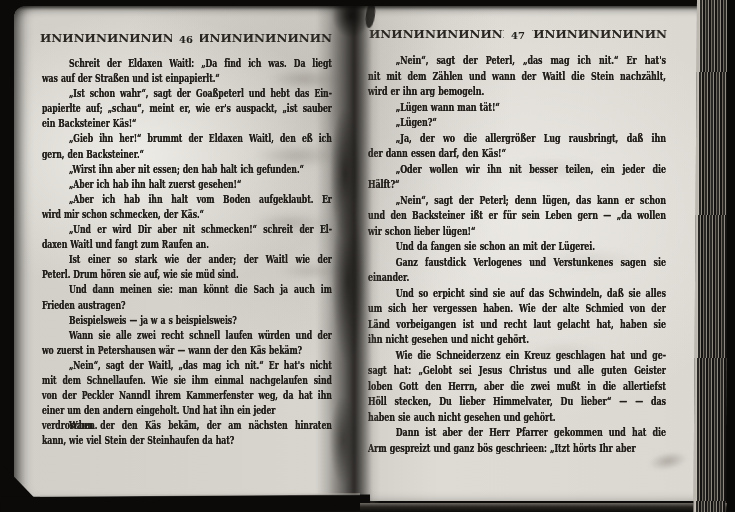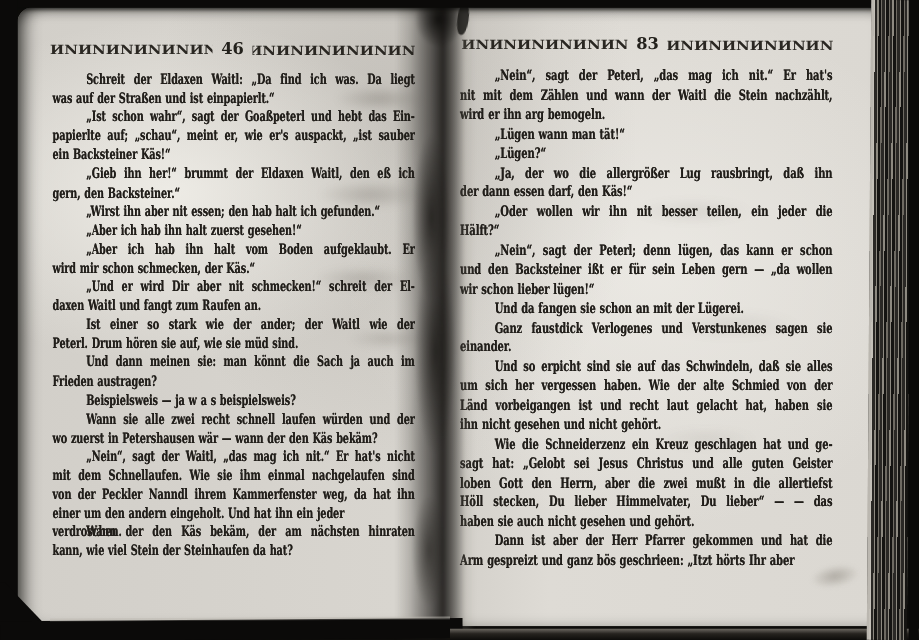--- a/index.html
+++ b/index.html
@@ -29,21 +29,21 @@
       radial-gradient(ellipse 80px 18px at 55% 50%, rgba(100,95,88,.20), transparent 70%),
       radial-gradient(ellipse 60px 14px at 45% 85%, rgba(100,95,88,.18), transparent 70%);}
   
   .page-header{position:absolute;z-index:3;display:flex;align-items:center;
     color:#23211c;font-weight:700;}
   .hdr-left{left:40px;top:32px;width:292px;}
   .hdr-right{left:369px;top:28px;width:298px;}
   .orn{flex:1;overflow:hidden;white-space:nowrap;font-size:12px;letter-spacing:0px;
     transform:scaleY(.85);color:#2a2722;}
   .orn.r{text-align:right;direction:rtl;}
-  .pagenum{font-size:13px;padding:0 7px;color:#23211c;}
+  .pagenum{font-size:10px;padding:0 7px;color:#23211c;}
   .text-block{position:absolute;z-index:3;transform-origin:0 0;color:#211e1a;
     font-weight:700;font-size:11.5px;letter-spacing:-.1px;word-spacing:.6px;
     text-shadow:0 0 .6px rgba(33,30,26,.85);}
   .tb-left{left:42px;top:56px;width:430px;transform:scaleX(.674);}
   .tb-right{left:368px;top:53px;width:430px;transform:scaleX(.693);}
   .tb-left .line{height:15.1px;line-height:15.1px;}
   .tb-right .line{height:15.5px;line-height:15.5px;}
   .line{white-space:normal;overflow:visible;text-align:left;}
   .line.ind{padding-left:40px;}
   .line.just{text-align:justify;text-align-last:justify;}
@@ -120,21 +120,21 @@
       <div class="line ind just">„Nein“, sagt der Waitl, „das mag ich nit.“ Er hat's nicht</div>
       <div class="line just">mit dem Schnellaufen.  Wie sie ihm einmal nachgelaufen sind</div>
       <div class="line just">von der Peckler Nanndl ihrem Kammerfenster weg, da hat ihn</div>
       <div class="line">einer um den andern eingeholt. Und hat ihn ein jeder verdroschen.</div>
       <div class="line ind just">Wann der den Käs bekäm, der am nächsten hinraten</div>
       <div class="line">kann, wie viel Stein der Steinhaufen da hat?</div>
     </div>
 
   <div class="page-header hdr-right">
     <span class="orn">ИNИNИNИNИNИNИNИNИNИNИNИNИN</span>
-    <span class="pagenum">83</span>
+    <span class="pagenum">47</span>
     <span class="orn r">ИNИNИNИNИNИNИNИNИNИNИNИNИN</span>
   </div>
   <div class="text-block tb-right">
       <div class="line ind just">„Nein“, sagt der Peterl, „das mag ich nit.“  Er hat's</div>
       <div class="line just">nit mit dem Zählen und wann der Waitl die Stein nachzählt,</div>
       <div class="line">wird er ihn arg bemogeln.</div>
       <div class="line ind">„Lügen wann man tät!“</div>
       <div class="line ind">„Lügen?“</div>
       <div class="line ind just">„Ja, der wo die allergrößer Lug rausbringt, daß ihn</div>
       <div class="line">der dann essen darf, den Käs!“</div>

